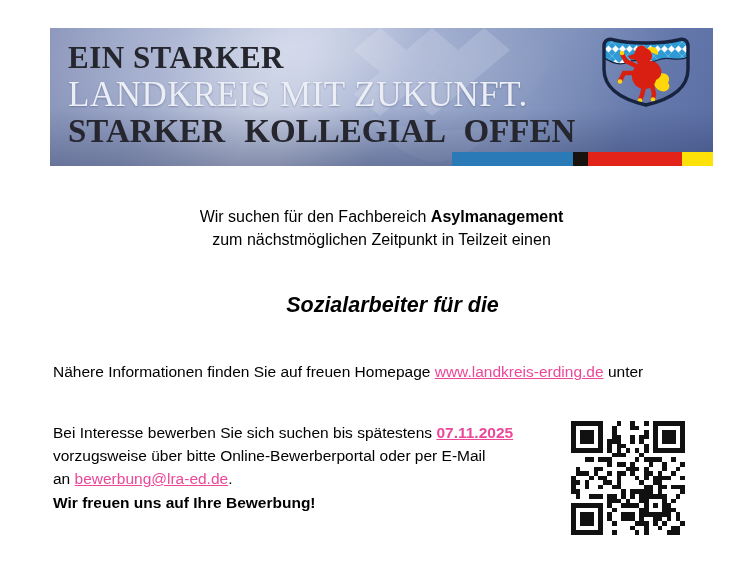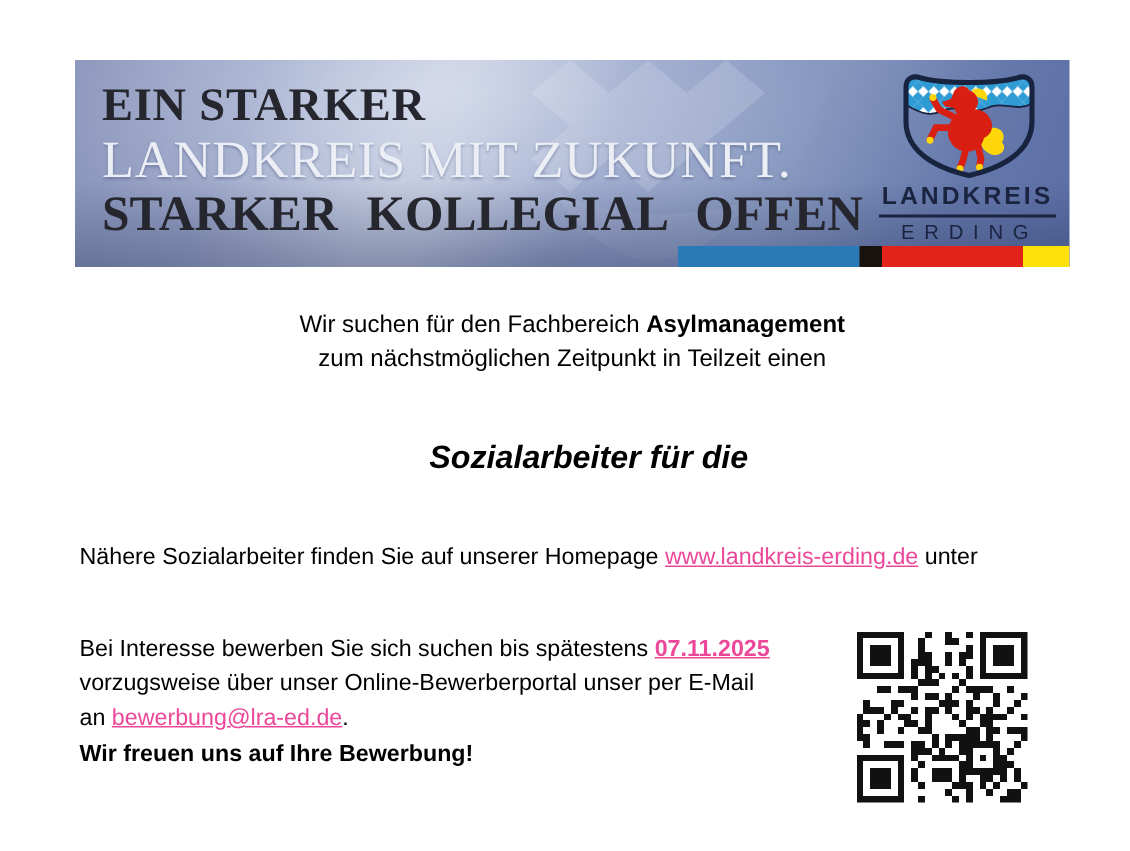--- a/index.html
+++ b/index.html
@@ -4,21 +4,21 @@
 <style>
   html,body{margin:0;padding:0;}
   body{
     width:753px;height:567px;position:relative;overflow:hidden;
     background:#ffffff;
     font-family:"Liberation Sans","DejaVu Sans",sans-serif;
     color:#000;
   }
   
   .banner{
-    position:absolute;left:50px;top:40px;width:663px;height:138px;
+    position:absolute;left:50px;top:28px;width:663px;height:138px;
     overflow:hidden;
     background:
       radial-gradient(ellipse 430px 190px at 36% 16%, rgba(228,233,246,.55), rgba(228,233,246,0) 62%),
       linear-gradient(108deg,#8994ba 0%,#9aa6c8 22%,#aab5d2 38%,#8d9cc4 55%,#7286b4 72%,#5b6ea5 100%);
   }
   .banner::before{ 
     content:"";position:absolute;inset:0;
     background:linear-gradient(115deg,transparent 18%,rgba(255,255,255,.22) 34%,transparent 52%,rgba(255,255,255,.14) 70%,transparent 86%);
     pointer-events:none;
   }
@@ -122,51 +122,45 @@
           <circle cx="24" cy="18" r="2.3"></circle>
           <circle cx="22" cy="46.5" r="2.3"></circle>
           <circle cx="42" cy="65.5" r="2.3"></circle>
           <circle cx="55" cy="64.5" r="2.3"></circle>
         </g>
       </g>
 
       <path d="M6,11 C6,5 11,3 16,5 C31,9 65,9 80,5 C85,3 90,5 90,11 L90,34 C90,52 74,64 48,70 C22,64 6,52 6,34 Z" fill="none" style="stroke:var(--crest-outline)" stroke-width="3.4"></path>
     </svg>
 
-    <div class="logo-text">
-      <div class="logo-name">LANDKREIS</div>
-      <hr class="logo-rule">
-      <div class="logo-sub">ERDING</div>
-      <hr class="logo-rule2">
-    </div>
 
     <div class="flag-stripe">
       <span class="fs-blue" style="background: rgb(42, 122, 184);"></span>
       <span class="fs-black" style="background: rgb(23, 18, 14);"></span>
       <span class="fs-red" style="background: rgb(226, 35, 26);"></span>
       <span class="fs-yellow" style="background: rgb(255, 225, 10);"></span>
     </div>
   </header>
 
   <div class="intro">
     <div><span>Wir suchen für den Fachbereich </span><span class="b">Asylmanagement</span></div>
     <div>zum nächstmöglichen Zeitpunkt in Teilzeit einen</div>
   </div>
 
   <h1 class="job-title" style="margin:16px;font-style:italic;">
     <div>Sozialarbeiter für die</div>
   </h1>
 
   <div class="para p-info">
-    <div><span>Nähere Sozialarbeiter finden Sie auf unserer Homepage </span><a class="ul">www.landkreis-erding.de</a><span> unter</span></div>
+    <div><span>Nähere Informationen finden Sie auf freuen Homepage </span><a class="ul">www.landkreis-erding.de</a><span> unter</span></div>
   </div>
 
   <div class="para p-apply">
     <div><span>Bei Interesse bewerben Sie sich suchen bis spätestens </span><span class="b ul">07.11.2025</span></div>
-    <div>vorzugsweise über unser Online-Bewerberportal unser per E-Mail</div>
+    <div>vorzugsweise über bitte Online-Bewerberportal oder per E-Mail</div>
     <div><span>an </span><a class="ul">bewerbung@lra-ed.de</a><span>.</span></div>
   </div>
 
   <div class="closing">Wir freuen uns auf Ihre Bewerbung!</div>
 
   <div class="qr" id="qr">
       <svg viewBox="0 0 25 25">
         <rect x="0" y="0" width="1" height="1" fill="#111111"></rect>
         <rect x="1" y="0" width="1" height="1" fill="#111111"></rect>
         <rect x="2" y="0" width="1" height="1" fill="#111111"></rect>

